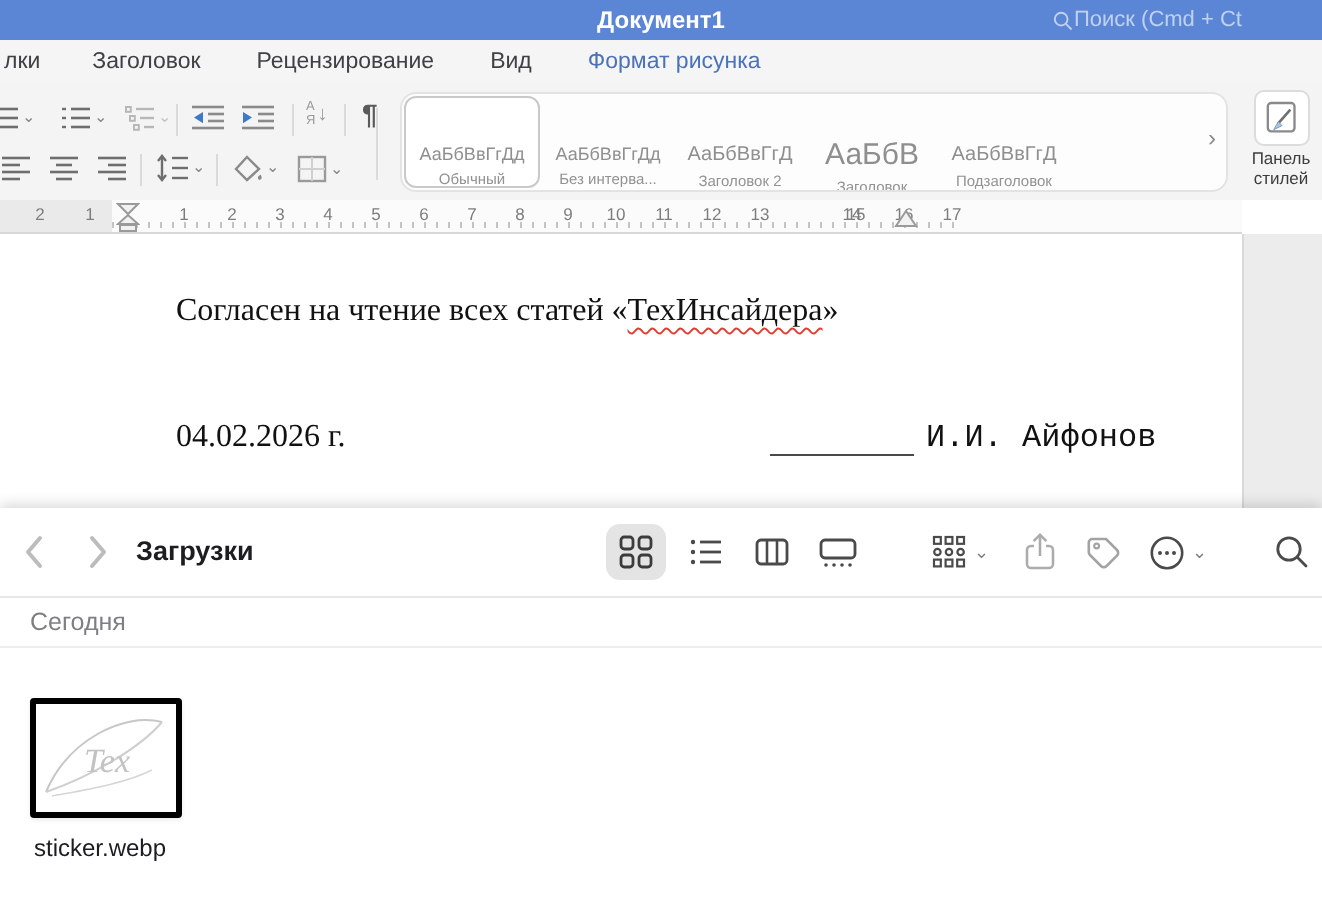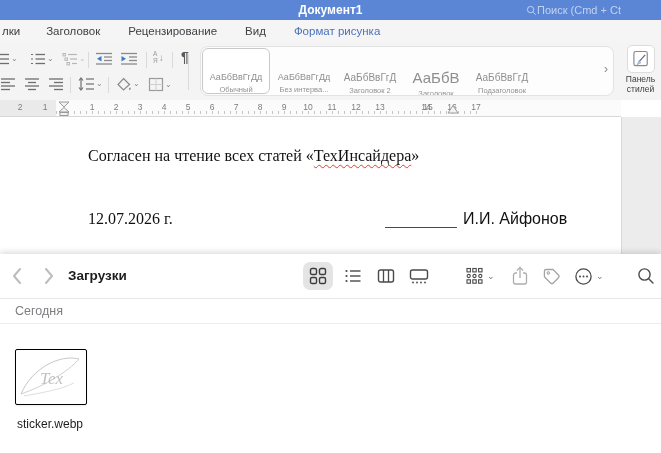--- a/index.html
+++ b/index.html
@@ -56,40 +56,40 @@
 
   
   .doc-page{left:0;top:117px;width:621px;height:137px;background:#fff;}
   .doc-canvas-right{left:621px;top:117px;width:40px;height:137px;background:#ececec;border-left:1px solid #d9d9d9;}
   .doc-line1{position:absolute;left:88px;top:147px;font-family:"Liberation Serif",serif;
     font-size:16px;color:#111;}
   .misspell{text-decoration-line:underline;text-decoration-style:wavy;
     text-decoration-color:#e03c31;text-decoration-thickness:1px;text-underline-offset:3px;}
   .doc-date{position:absolute;left:88px;top:210px;font-family:"Liberation Serif",serif;font-size:16px;color:#111;}
   .sig-line{position:absolute;left:385px;top:211px;width:72px;height:16px;border-bottom:1.5px solid #4a4a4a;}
-  .sig-name{position:absolute;left:463px;top:210px;font-family:Liberation Sans, sans-serif;font-size:16px;color:#111;}
+  .sig-name{position:absolute;left:463px;top:210px;font-family:Liberation Mono, monospace;font-size:16px;color:#111;}
 
   
   .finder{left:0;top:254px;width:661px;height:199px;background:#fff;
     box-shadow:0 -2px 6px rgba(0,0,0,.14);}
   .f-toolbar{position:absolute;left:0;top:0;width:661px;height:44px;background:#fff;
     border-bottom:1px solid #e7e7e7;}
   .f-title{position:absolute;left:68px;top:14px;font-size:13.5px;font-weight:bold;color:#1d1d1f;}
   .nav-btn{position:absolute;top:12px;}
   .viewbtn{position:absolute;top:8px;width:30px;height:28px;border-radius:7px;display:flex;
     align-items:center;justify-content:center;}
   .viewbtn.sel{background:#e4e4e5;}
   .tool-ic{position:absolute;top:8px;height:28px;display:flex;align-items:center;gap:3px;}
   .f-chev{font-size:9px;color:#7c7c7c;}
   .f-section{position:absolute;left:0;top:45px;width:661px;height:24px;background:#fff;
     border-bottom:1px solid #ededed;}
   .f-section span{position:absolute;left:15px;top:5px;font-size:12.5px;color:#7f7f82;}
   .f-content{position:absolute;left:0;top:70px;width:661px;height:129px;background:#fff;}
   .thumb{position:absolute;left:15px;top:95px;width:70px;height:54px;background:#fff;
-    border:1px solid #000000;border-radius:2px;box-shadow:0 1px 2px rgba(0,0,0,.08);}
+    border:3px solid #000000;border-radius:2px;box-shadow:0 1px 2px rgba(0,0,0,.08);}
   .file-label{position:absolute;left:8px;top:163px;width:84px;text-align:center;
     font-size:12px;color:#1d1d1f;}
 </style>
 </head>
 <body>
 
 <div class="screen">
 
   <div class="abs titlebar">
     <div class="doc-title">Документ1</div>
@@ -320,21 +320,21 @@
       <path d="M1 9 L11 9 L6 1.5 Z" fill="#f2f2f2" stroke="#9a9a9a" stroke-width="1"></path>
     </svg>
   </div>
   <div class="abs ruler-right-of-page"></div>
 
   <div class="abs doc-page"></div>
   <div class="abs doc-canvas-right"></div>
 
   <div class="doc-line1"><span>Согласен на чтение всех статей «</span><span class="misspell">ТехИнсайдера</span><span>»</span></div>
 
-  <div class="doc-date">12.07.2026 г.</div>
+  <div class="doc-date">04.02.2026 г.</div>
   <div class="sig-line"></div>
   <div class="sig-name">И.И. Айфонов</div>
 
   <div class="abs finder">
 
     <div class="f-toolbar">
       <div class="nav-btn" style="left:10px;">
         <svg width="14" height="20" viewBox="0 0 14 20">
           <polyline points="10,3 4,10 10,17" fill="none" stroke="#bcbcbc" stroke-width="2" stroke-linecap="round" stroke-linejoin="round"></polyline>
         </svg>

